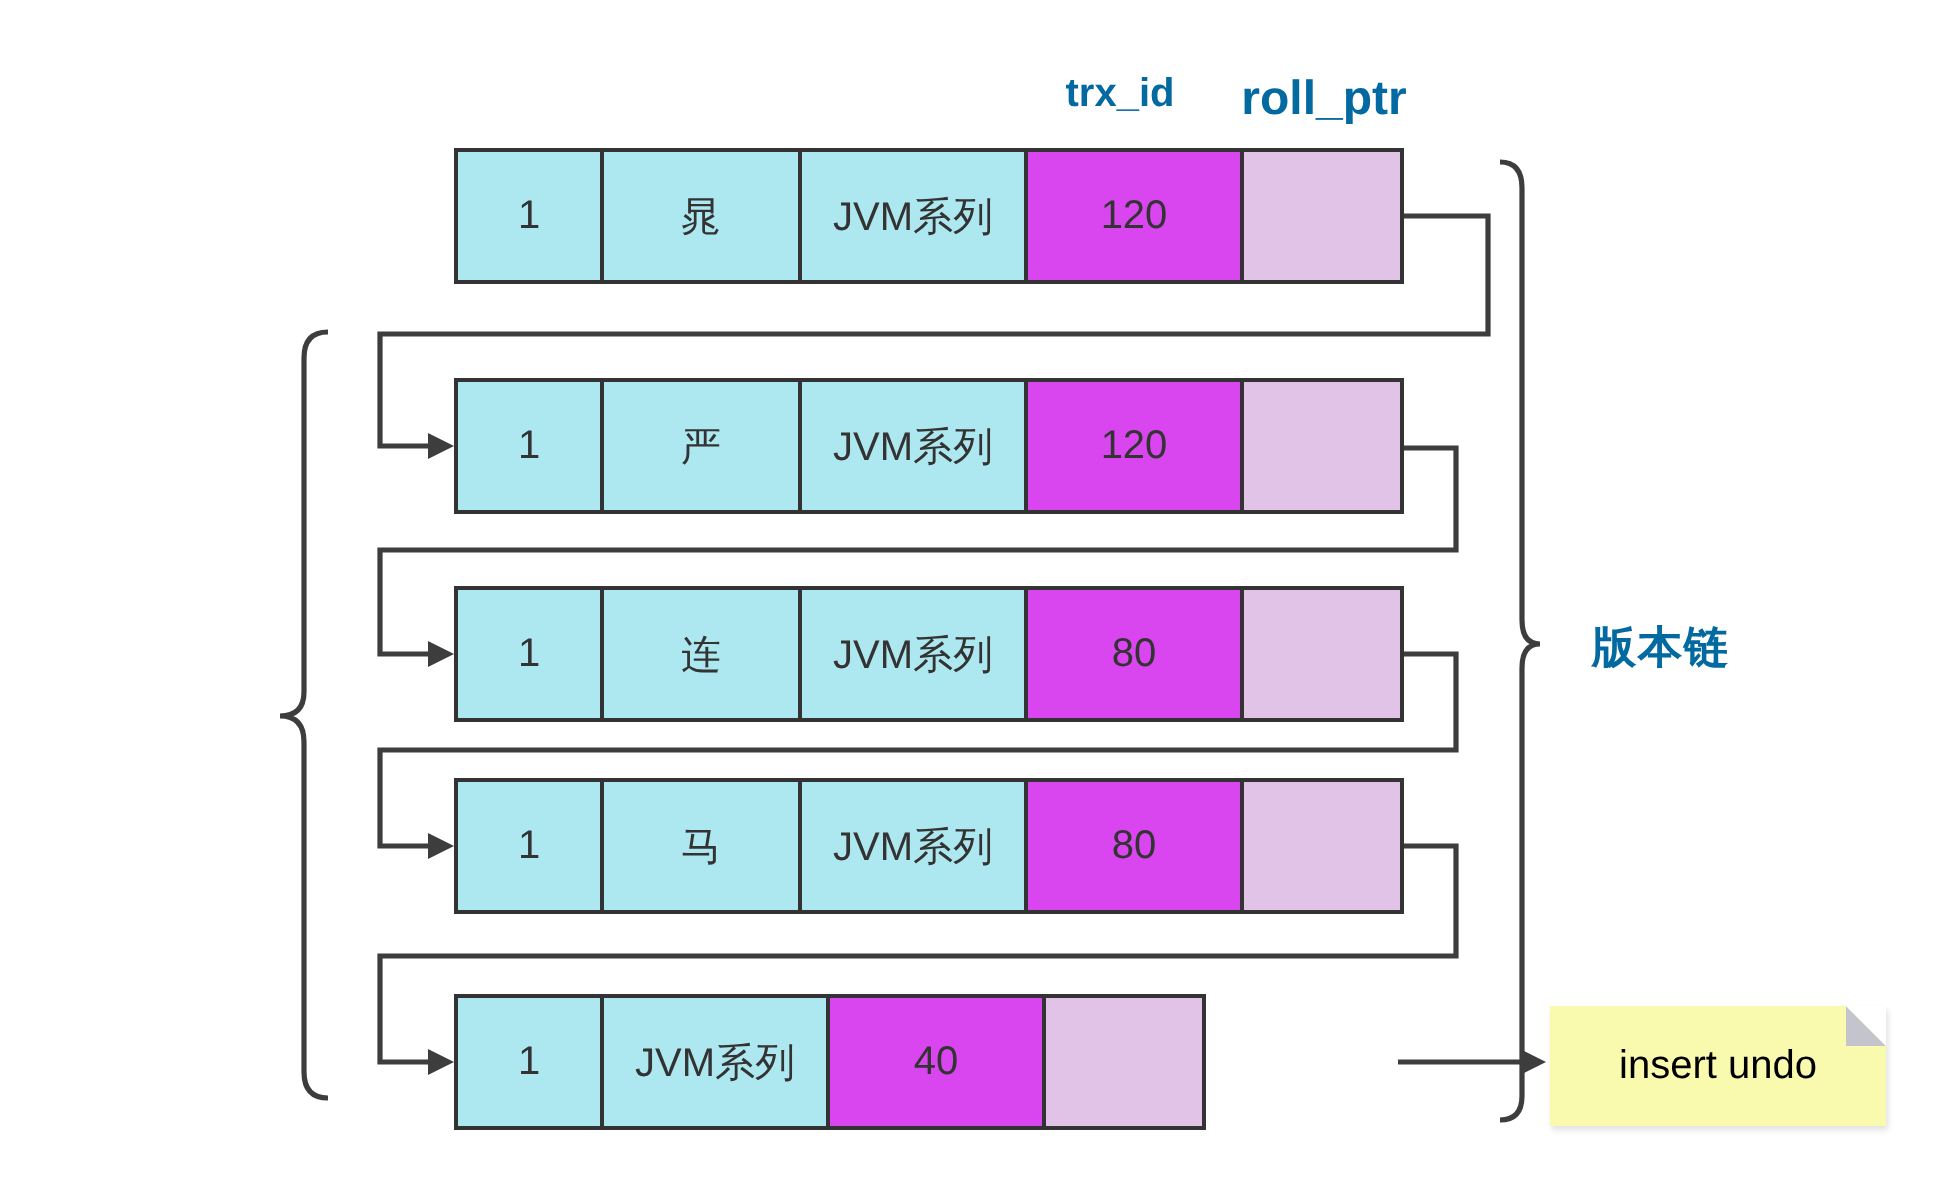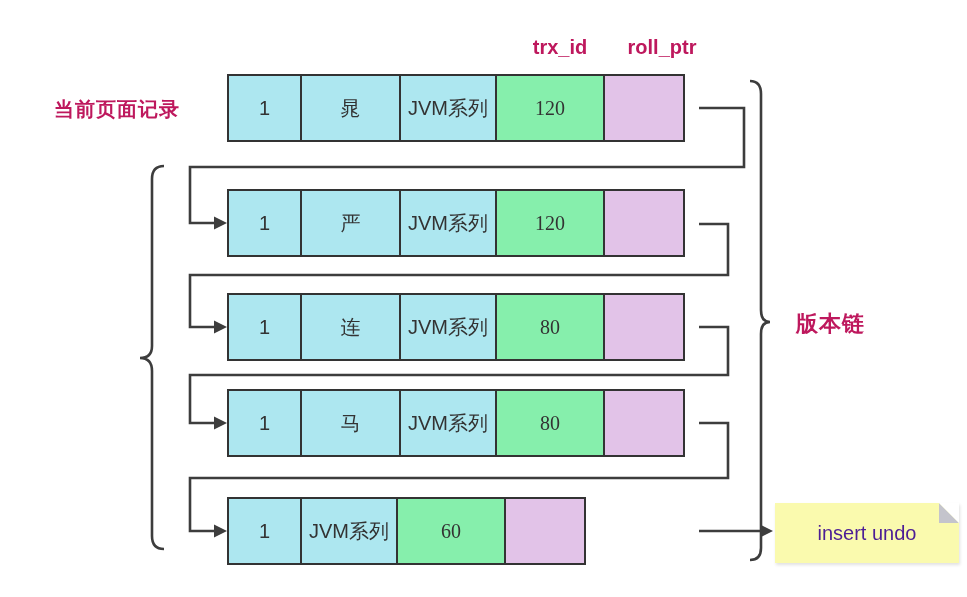--- a/index.html
+++ b/index.html
@@ -28,48 +28,48 @@
   .cell{
     display:flex;align-items:center;justify-content:center;
     border-right:2px solid #333333;
     box-sizing:border-box;
     font-size:20px;color:#333333;
     height:64px;
   }
   .cell:last-child{border-right:none;}
   .c-id{width:73px;}
   .c-name{width:99px;}
-  .c-series{width:96px;}
+  .c-series{width:113px;}
   .c-trx{width:108px;}
   .c-roll{width:78px;}
   .bg-cyan{background:#ade7f0;}
-  .bg-blue{background:#86efac;font-family:Liberation Serif, serif;}
+  .bg-blue{background:#d946ef;}
   .bg-pink{background:#e2c3e8;}
 
   
   .lbl{
     position:absolute;
-    color:#be185d;
+    color:#0369a1;
     font-weight:bold;
     white-space:nowrap;
   }
   .lbl-trx{left:500px;top:36px;width:120px;text-align:center;font-size:20px;}
-  .lbl-roll{left:612px;top:36px;width:100px;text-align:center;font-size:20px;}
+  .lbl-roll{left:612px;top:36px;width:100px;text-align:center;font-size:24px;}
   .lbl-current{left:54px;top:96px;font-size:20px;letter-spacing:1px;}
   .lbl-undo{left:32px;top:344px;font-size:21px;}
   .lbl-version{left:776px;top:309px;font-size:22px;letter-spacing:1px;margin-left:20px;}
 
   
   .note{
     position:absolute;
     left:775px;top:503px;
-    width:184px;height:60px;
+    width:168px;height:60px;
     background:#fafaae;
     display:flex;align-items:center;justify-content:center;
-    font-size:20px;color:#4c1d95;
+    font-size:20px;color:#000000;
     box-shadow:1px 2px 3px rgba(0,0,0,0.12);
   }
   .note .fold-cut{
     position:absolute;top:0;right:0;width:0;height:0;
     border-top:20px solid #ffffff;
     border-left:20px solid transparent;
   }
   .note .fold-tri{
     position:absolute;top:0;right:0;width:0;height:0;
     border-bottom:20px solid #c4c4cc;
@@ -103,21 +103,20 @@
       <polygon points="227,327 214,320.5 214,333.5"></polygon>
       <polygon points="227,423 214,416.5 214,429.5"></polygon>
       <polygon points="227,531 214,524.5 214,537.5"></polygon>
       <polygon points="773,531 760,524.5 760,537.5"></polygon>
     </g>
   </svg>
 
   <div class="lbl lbl-trx">trx_id</div>
   <div class="lbl lbl-roll">roll_ptr</div>
 
-  <div class="lbl lbl-current">当前页面记录</div>
   <div class="lbl lbl-version">版本链</div>
 
   <div class="vrow" style="top:74px">
     <div class="cell c-id bg-cyan">1</div>
     <div class="cell c-name bg-cyan">晁</div>
     <div class="cell c-series bg-cyan">JVM系列</div>
     <div class="cell c-trx bg-blue">120</div>
     <div class="cell c-roll bg-pink"></div>
   </div>
 
@@ -141,21 +140,21 @@
     <div class="cell c-id bg-cyan">1</div>
     <div class="cell c-name bg-cyan">马</div>
     <div class="cell c-series bg-cyan">JVM系列</div>
     <div class="cell c-trx bg-blue">80</div>
     <div class="cell c-roll bg-pink"></div>
   </div>
 
   <div class="vrow" style="top:497px">
     <div class="cell c-id bg-cyan">1</div>
     <div class="cell c-series bg-cyan">JVM系列</div>
-    <div class="cell c-trx bg-blue">60</div>
+    <div class="cell c-trx bg-blue">40</div>
     <div class="cell c-roll bg-pink"></div>
   </div>
 
   <div class="note">
     <span>insert undo</span>
     <div class="fold-tri"></div>
     <div class="fold-cut"></div>
   </div>
 
 </div>

